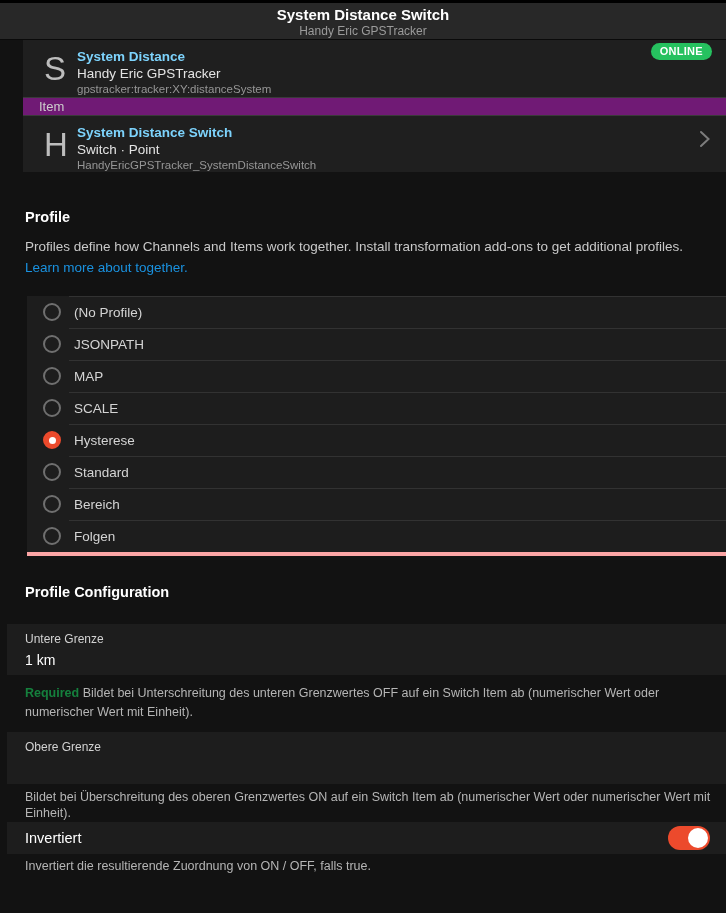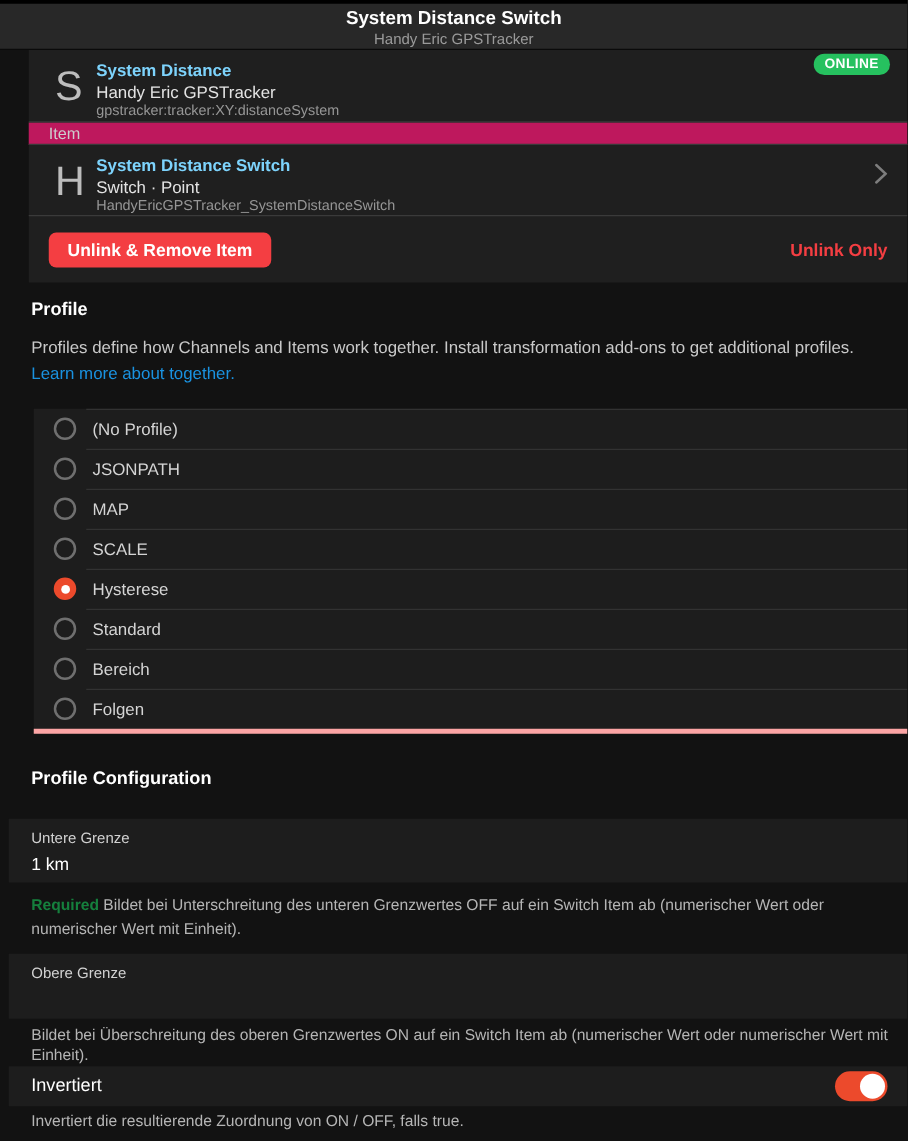--- a/index.html
+++ b/index.html
@@ -32,37 +32,37 @@
   .media-sub { font-size:13.5px; color:#e3e3e3; line-height:17px; }
   .media-code { font-size:11.5px; color:#969696; line-height:14px; }
   .channel-row { height:58px; border-bottom:1px solid #3a3a3a; }
   .badge-online {
     position:absolute; right:14px; top:3px;
     background:#26c15f; color:#fff; font-size:11px; font-weight:bold;
     padding:2px 9px 3px; border-radius:10px; letter-spacing:.3px;
   }
   .group-title {
     height:18px; line-height:18px; padding-left:16px; font-size:13px;
-    color:#cdcdcd; background:#be185d; border-bottom:1px solid #3a3a3a;
+    color:#cdcdcd; background:#701a75; border-bottom:1px solid #3a3a3a;
   }
   .item-row { height:56px; }
   .chevron { position:absolute; right:16px; top:14px; }
   .buttons-row {
     height:54px; border-top:1px solid #3a3a3a;
     display:flex; align-items:center; justify-content:space-between; padding:0 16px;
   }
   .danger-btn {
     background:#f43e42; color:#fff; border:none; border-radius:6px;
     font-family:inherit; font-size:14px; font-weight:bold;
     padding:6px 15px; line-height:16px; cursor:pointer;
   }
   .link-danger { color:#f43e42; font-size:14px; font-weight:600; cursor:pointer; }
 
   
-  .section-head { margin:12px 25px 0; font-size:14.5px; font-weight:bold; color:#fff; line-height:20px; }
+  .section-head { margin:35px 25px 0; font-size:14.5px; font-weight:bold; color:#fff; line-height:20px; }
   .profile-desc { margin:9px 25px 0; font-size:13.5px; line-height:21px; color:#c9c9c9; max-width:660px; }
   .profile-desc a { color:#1a92e0; text-decoration:none; cursor:pointer; }
 
   .radio-list { margin:18px 0 0 27px; background:#1d1d1d; border-bottom:4px solid #fca5a5; }
   .radio-row { height:32px; display:flex; align-items:center; padding-left:16px; position:relative; cursor:pointer; }
   .radio-row::before {
     content:""; position:absolute; top:0; left:42px; right:0; height:1px; background:#323232;
   }
   .radio {
     width:18px; height:18px; border-radius:50%; border:2px solid #6f6f6f;
@@ -132,24 +132,20 @@
       <div class="media-sub">Switch · Point</div>
       <div class="media-code">HandyEricGPSTracker_SystemDistanceSwitch</div>
     </div>
     <span class="chevron">
       <svg width="11" height="18" viewBox="0 0 11 18">
           <path d="M2 2l7.5 7L2 16" stroke="#7d7d7d" stroke-width="2" fill="none" stroke-linecap="round"></path>
         </svg>
     </span>
   </div>
 
-  <div class="buttons-row">
-    <button class="danger-btn">Unlink &amp; Remove Item</button>
-    <span class="link-danger">Unlink Only</span>
-  </div>
 </div>
 
 <div class="section-head">Profile</div>
 
 <div class="profile-desc"><span>Profiles define how Channels and Items work together. Install transformation add-ons to get additional profiles. </span><a>Learn more about together.</a></div>
 
 <div class="radio-list">
   <div class="radio-row">
     <span class="radio"></span>
     <span class="radio-label">(No Profile)</span>

